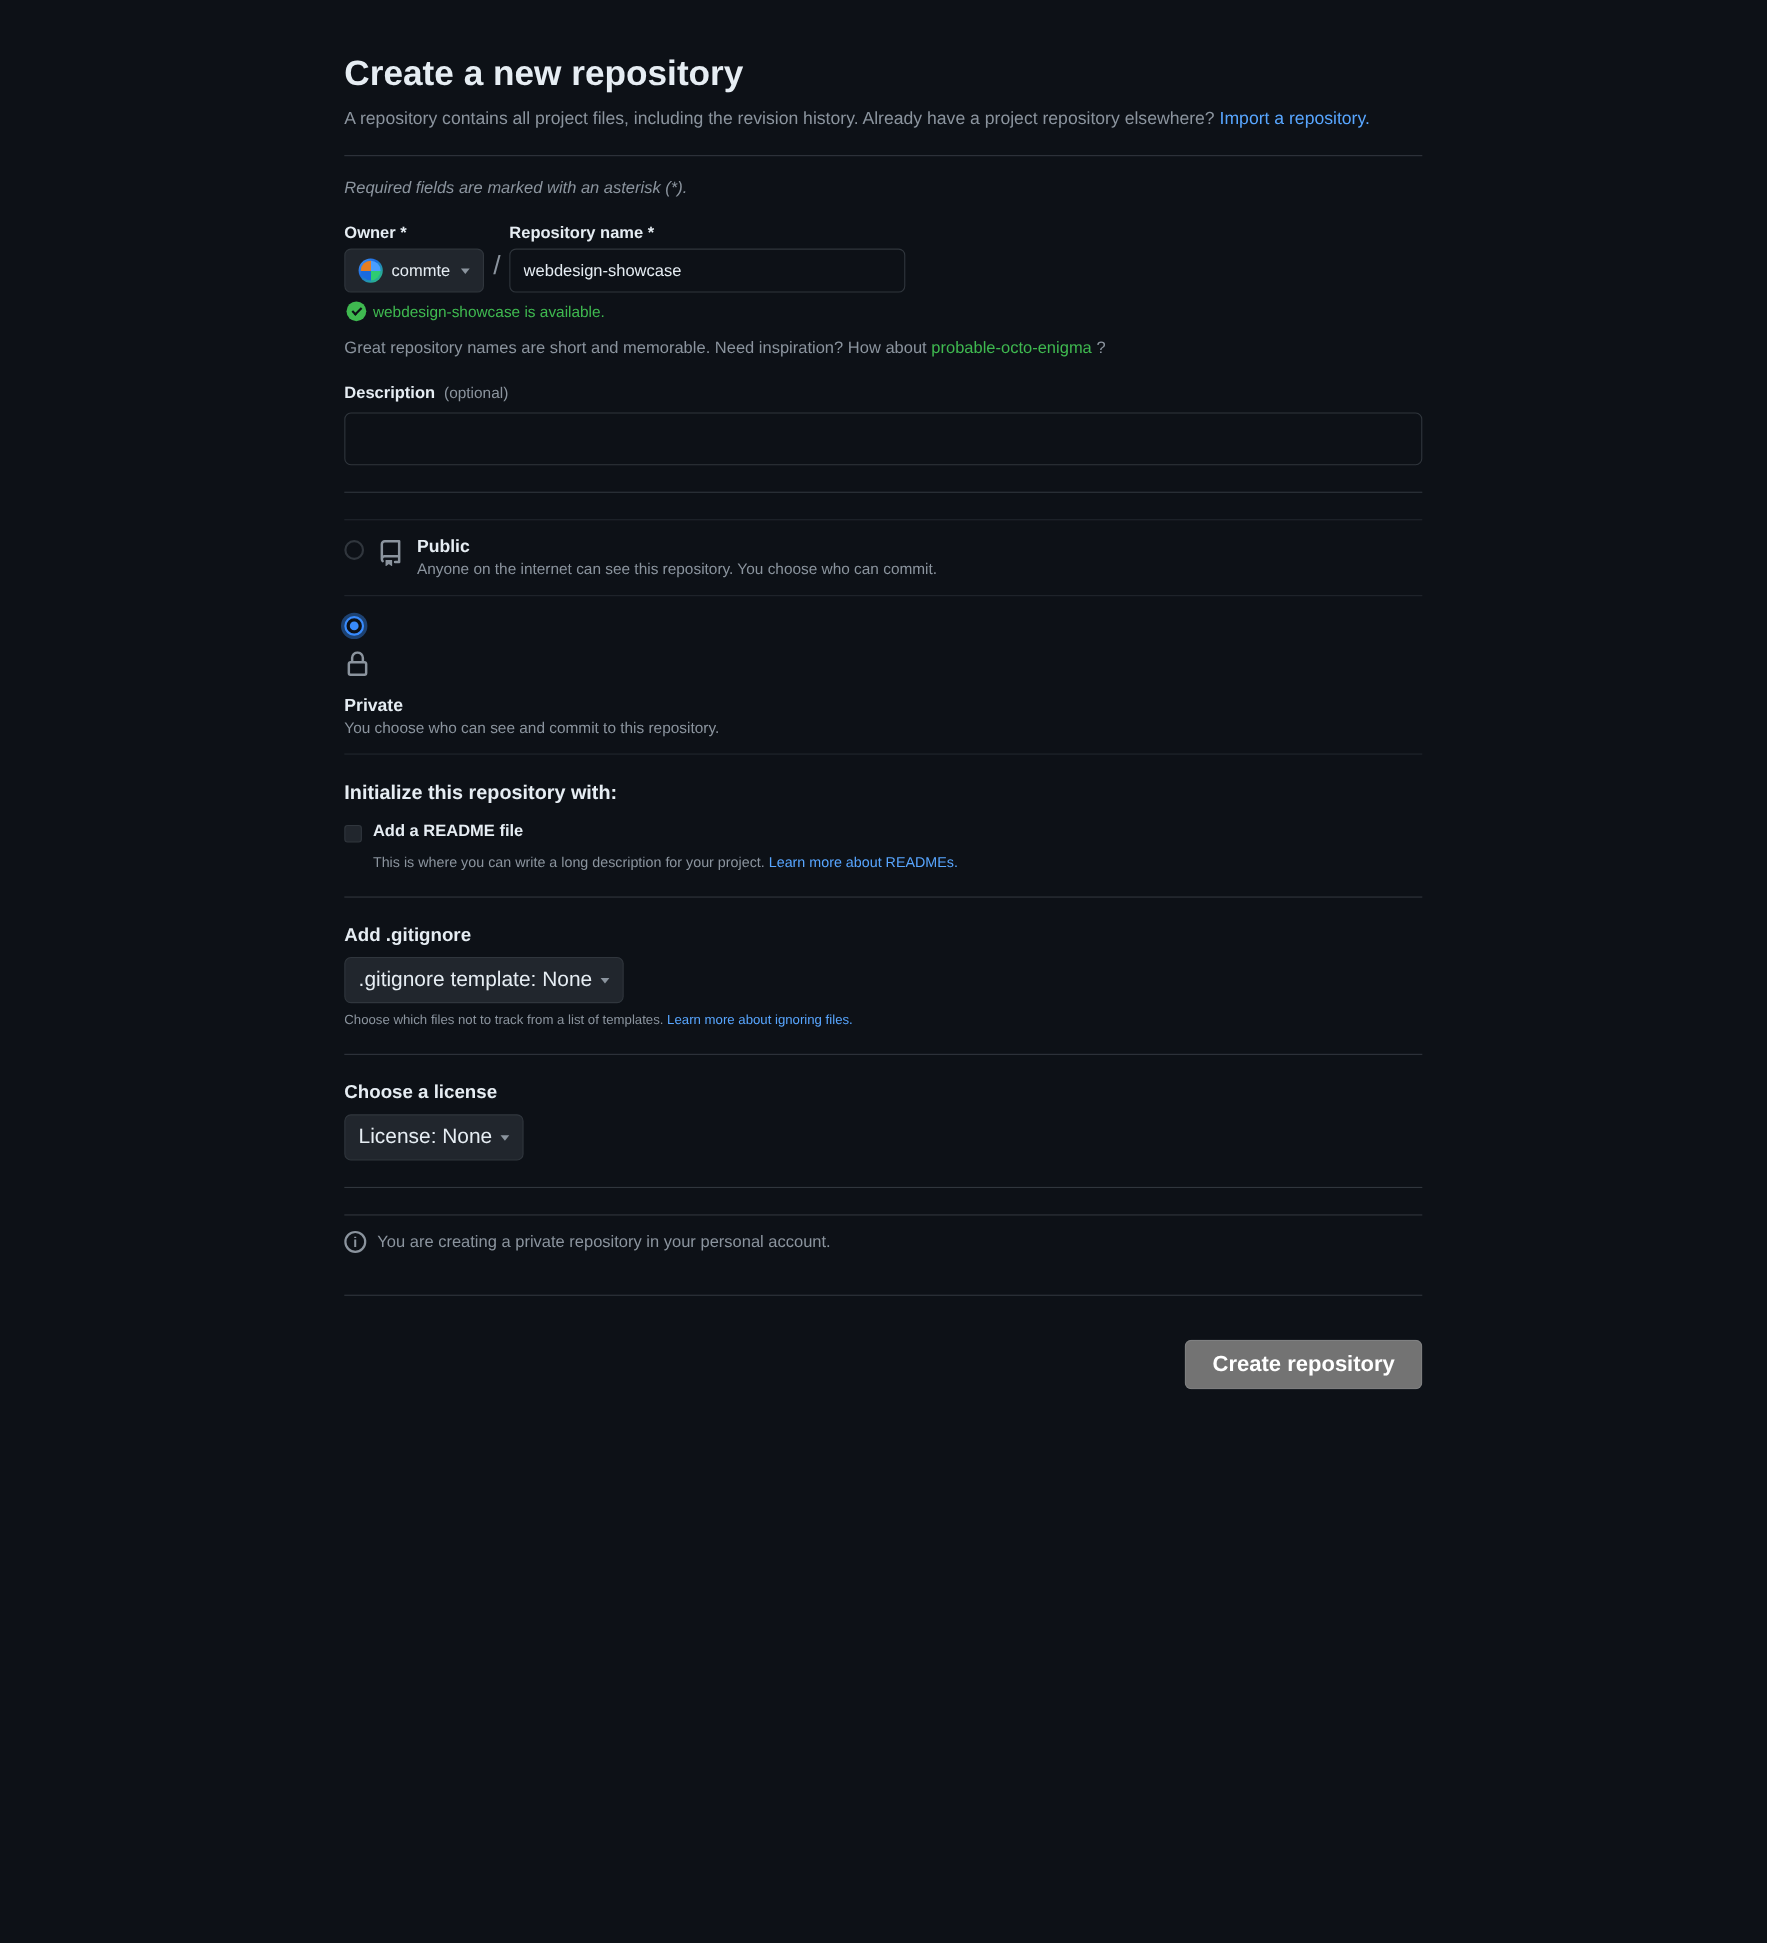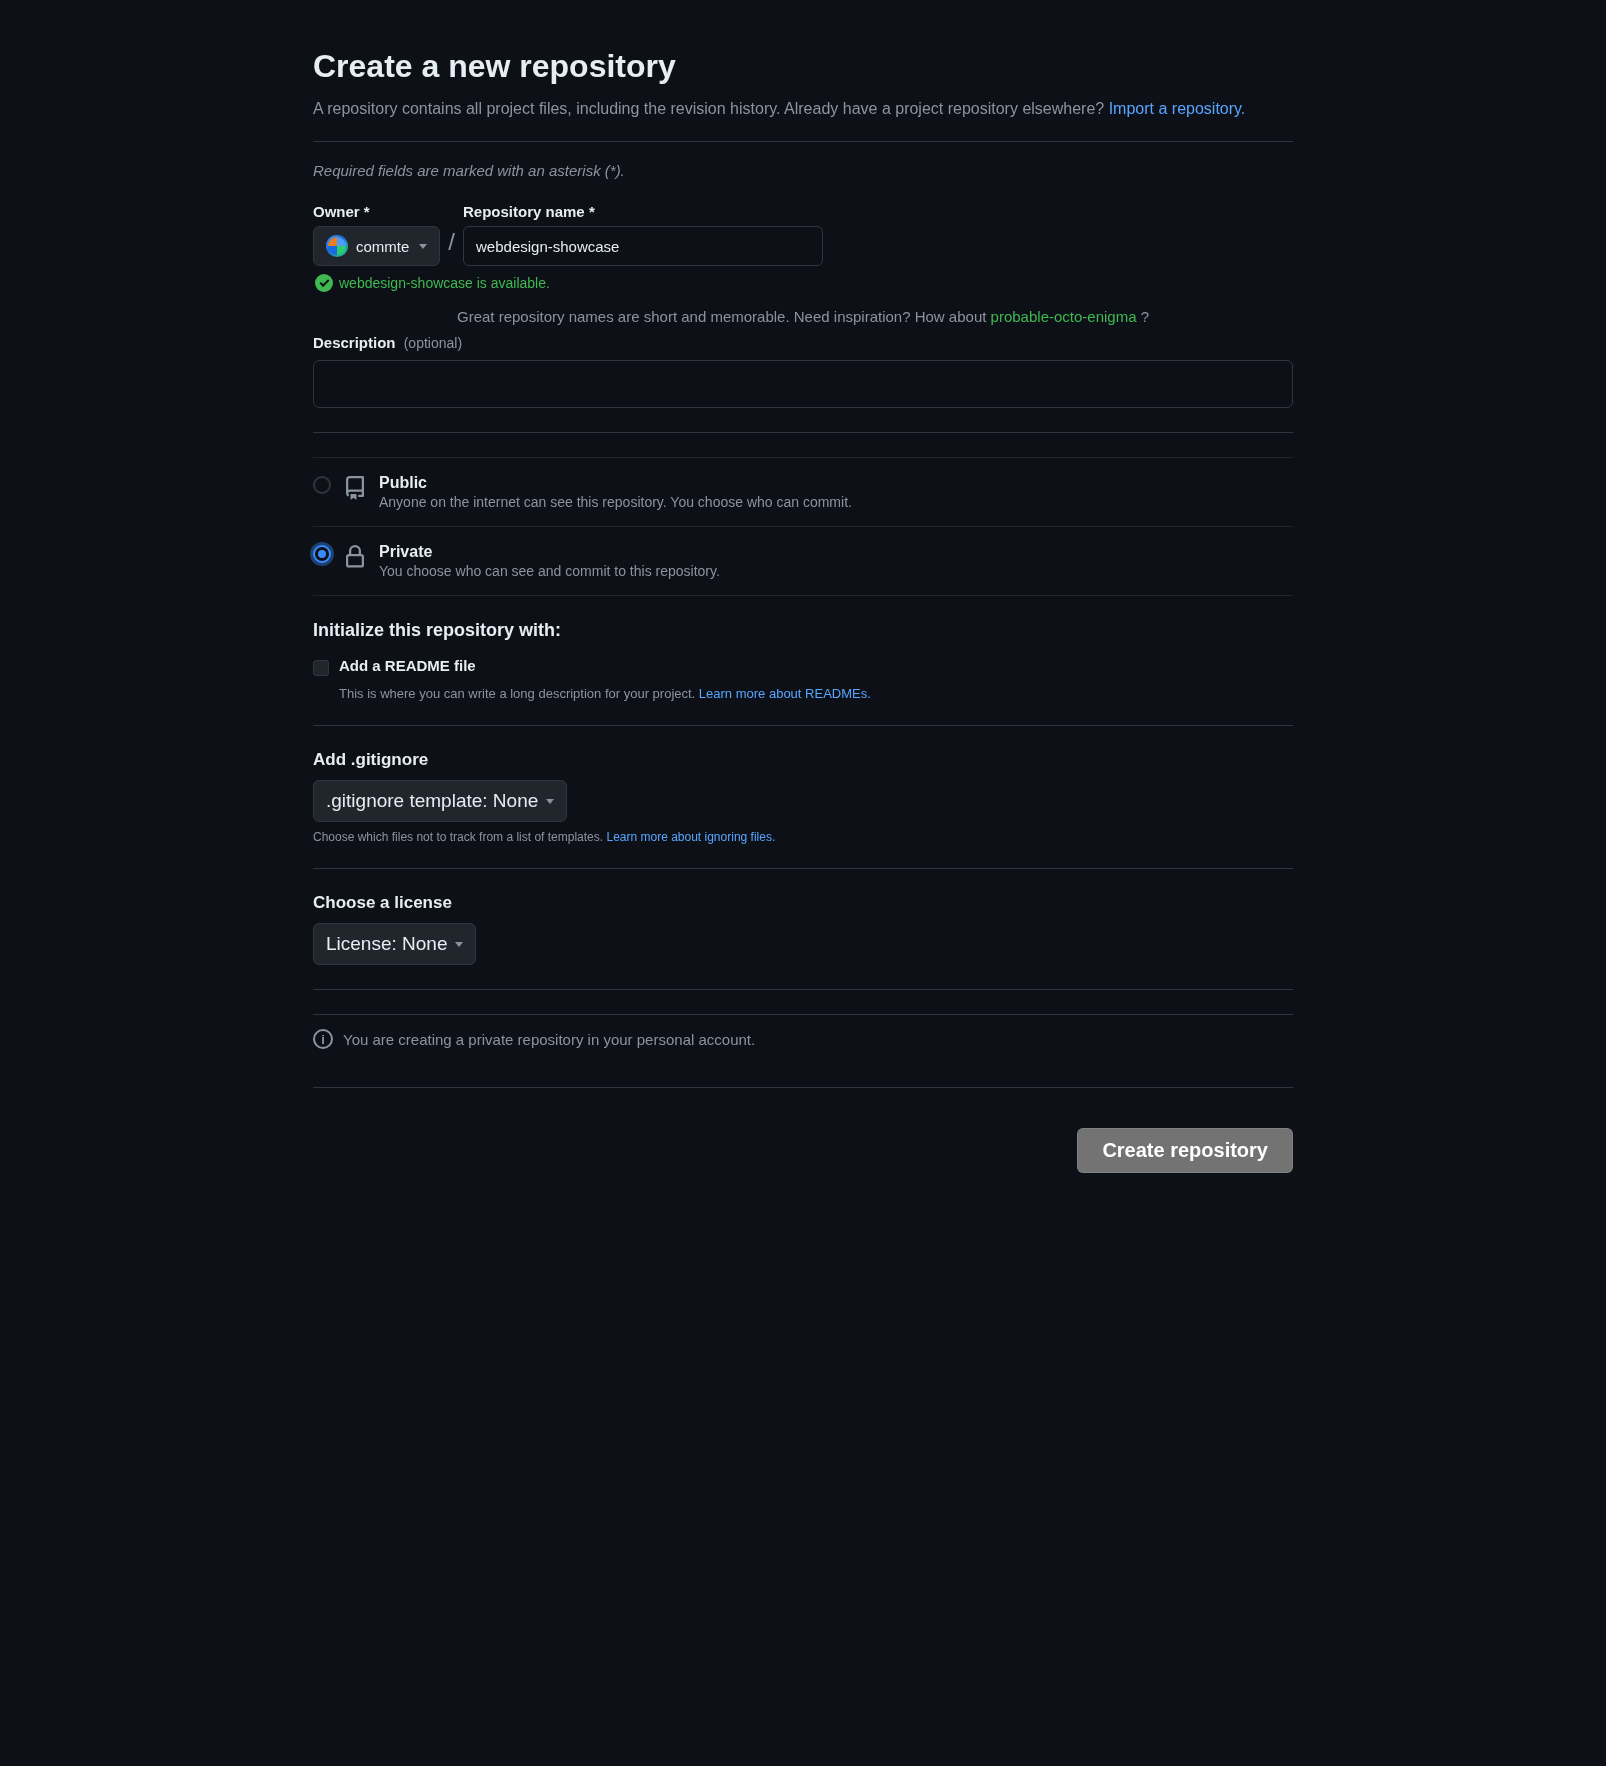--- a/index.html
+++ b/index.html
@@ -170,22 +170,21 @@
       width: 5px;
       height: 9px;
       border-right: 2px solid #0d1117;
       border-bottom: 2px solid #0d1117;
       transform: rotate(45deg) translate(-1px, -1px);
     }
 
     .inspiration-text {
       color: #8b949e;
       font-size: 15px;
-      margin: 16px 0 9px;
-      text-align: center;
+      margin: 16px 0 24px;
     }
 
     .inspiration-text .suggestion {
       color: #3fb950;
       font-weight: 500;
     }
 
     .description-section {
       margin-bottom: 24px;
     }
@@ -209,20 +208,21 @@
 
     .visibility-option {
       display: flex;
       align-items: flex-start;
       gap: 12px;
       padding: 16px 0;
       border-top: 1px solid #21262d;
     }
     .visibility-option:last-child {
       border-bottom: 1px solid #21262d;
+      flex-direction: column;
     }
 
     .radio-btn {
       width: 18px;
       height: 18px;
       border-radius: 50%;
       border: 2px solid #30363d;
       background: #0d1117;
       cursor: pointer;
       flex-shrink: 0;

